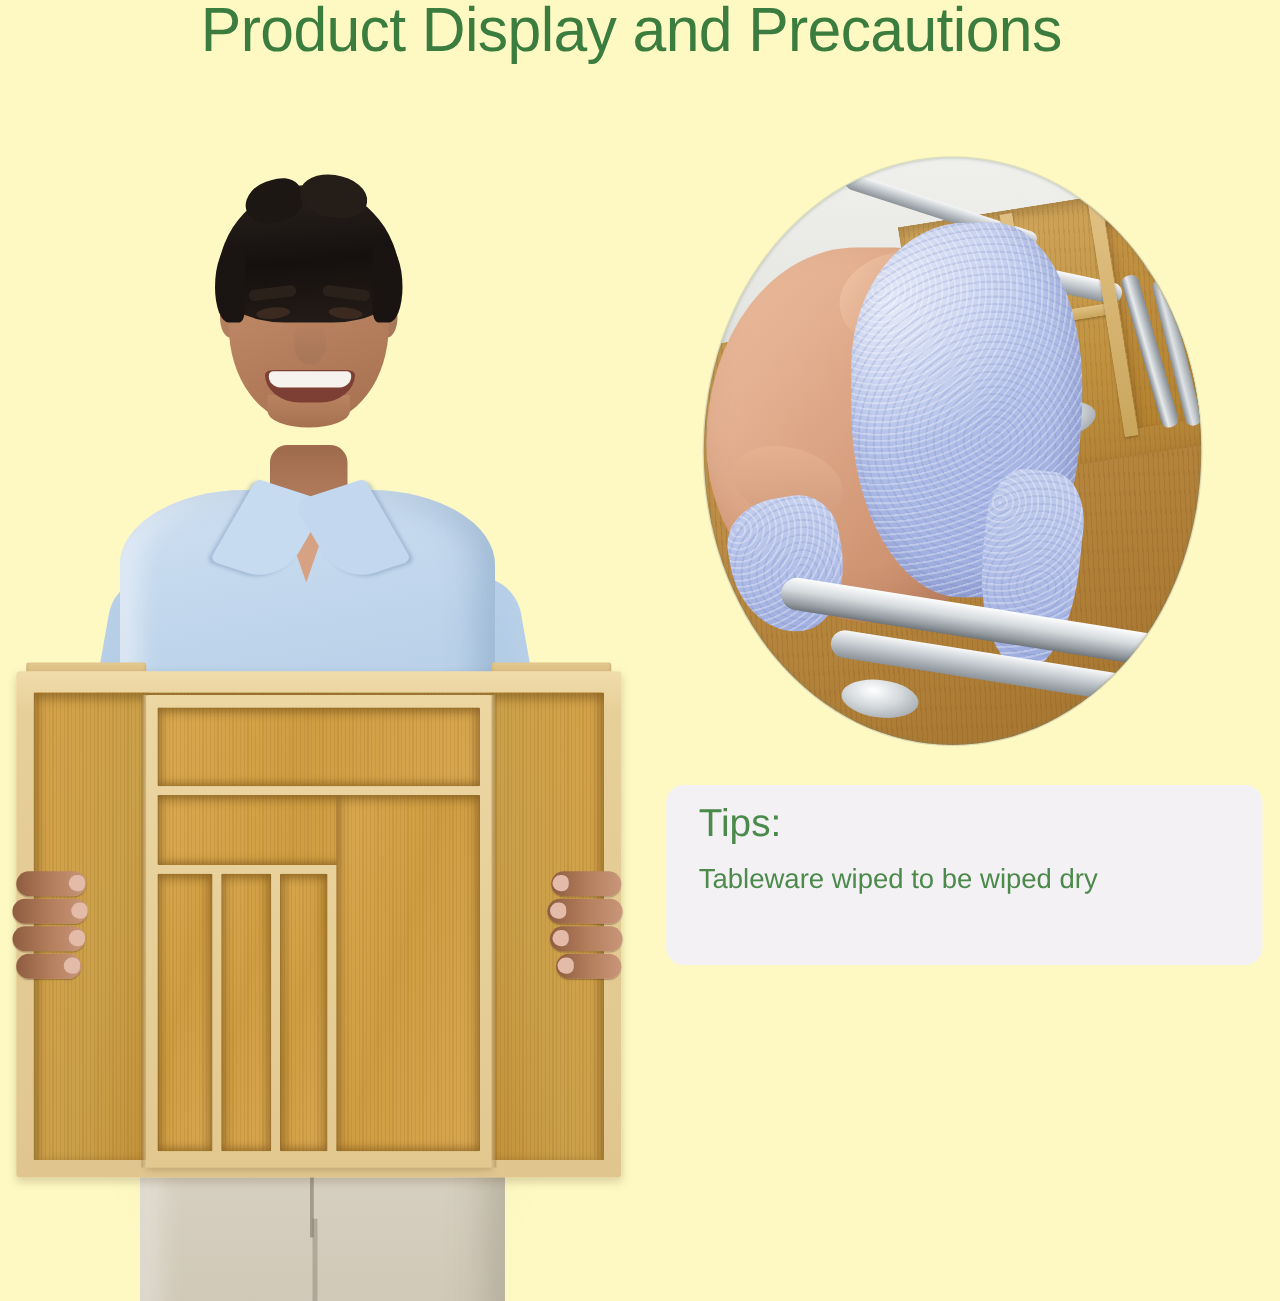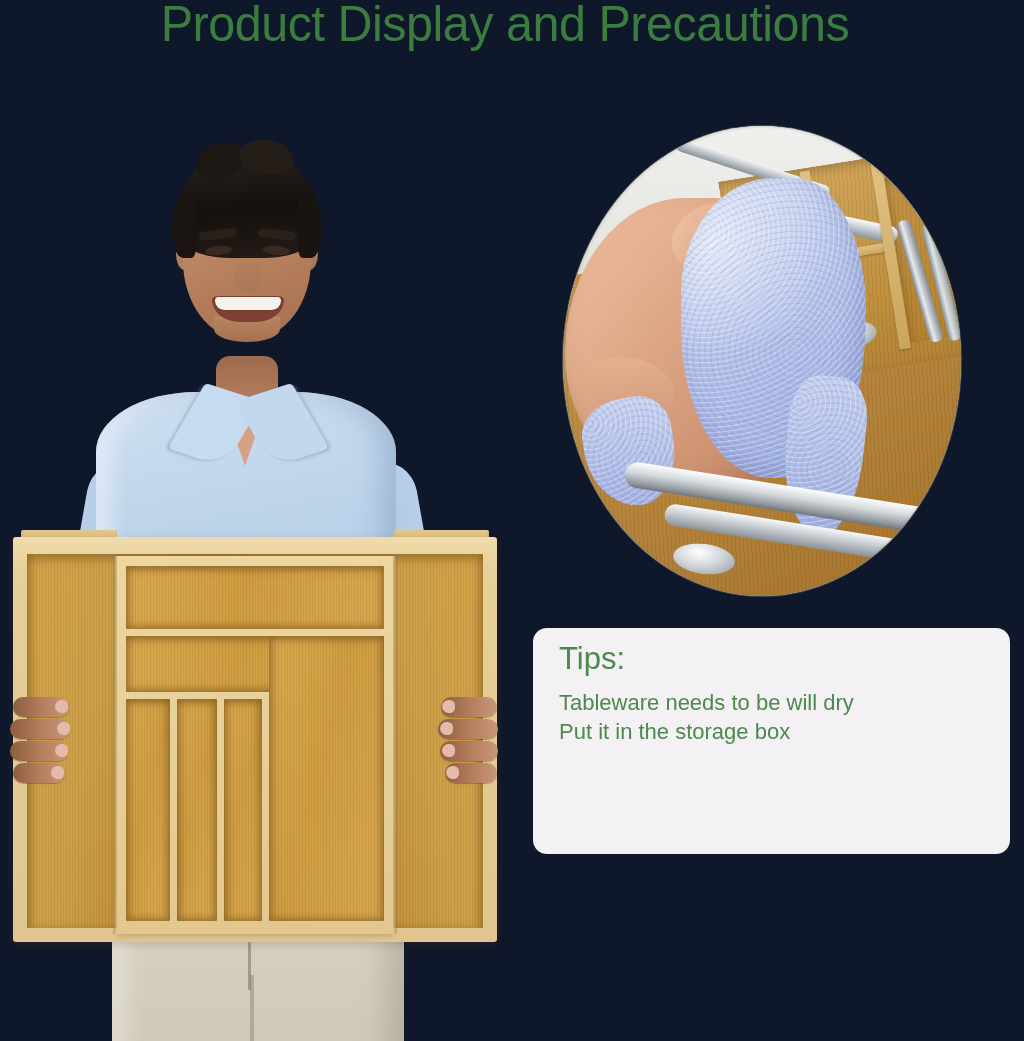--- a/index.html
+++ b/index.html
@@ -4,21 +4,21 @@
 <style>
   html, body {
     margin: 0;
     padding: 0;
     background: #ffffff;
   }
   #page {
     position: relative;
     width: 1024px;
     height: 1041px;
-    background: #0f172a;
+    background: #fef9c3;
     overflow: hidden;
     font-family: "Liberation Sans", sans-serif;
   }
 
   
   #title {
     position: absolute;
     left: 0;
     top: -4px;
     width: 1010px;
@@ -502,21 +502,21 @@
     box-shadow: inset 0 0 3px rgba(110,130,100,0.55);
     pointer-events: none;
   }
 
   
   #tips-panel {
     position: absolute;
     left: 533px;
     top: 628px;
     width: 477px;
-    height: 226px;
+    height: 144px;
     background: #f3f1f4;
     border-radius: 14px;
   }
   #tips-heading {
     position: absolute;
     left: 26px; top: 12px;
     font-size: 31px;
     line-height: 38px;
     color: #4c8a4c;
     font-weight: 400;
@@ -662,18 +662,17 @@
     <div class="c-knife-bot"></div>
     <div class="c-knife-bot2"></div>
     <div class="c-spoon-bot"></div>
 
     <div class="circle-edge"></div>
   </div>
 
   <div id="tips-panel">
     <div id="tips-heading">Tips:</div>
     <div id="tips-lines">
-      <div>Tableware needs to be will dry</div>
-      <div>Put it in the storage box</div>
+      <div>Tableware wiped to be wiped dry</div>
     </div>
   </div>
 
 </div>
 
 </body></html>

